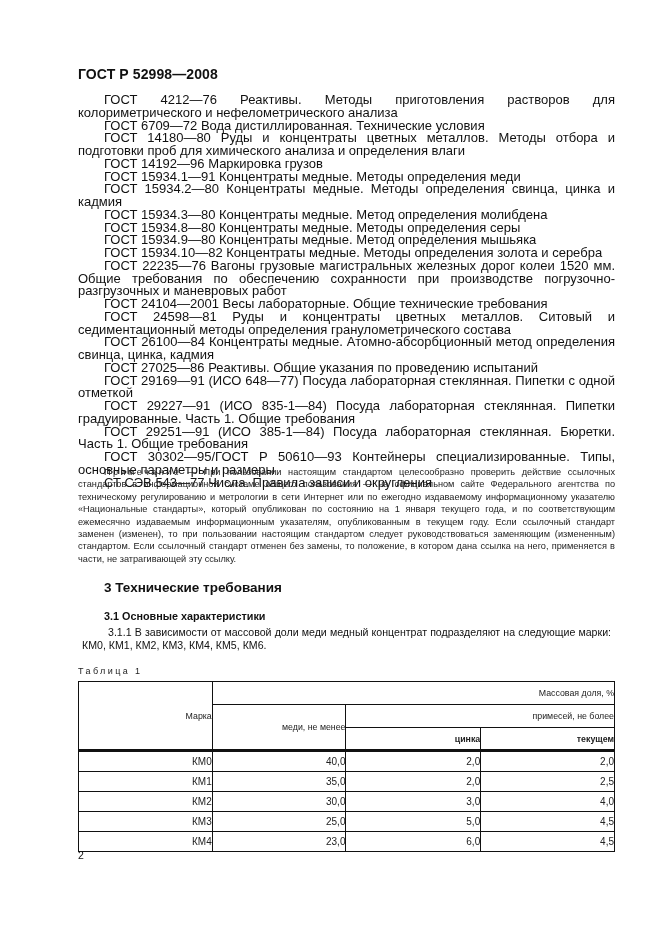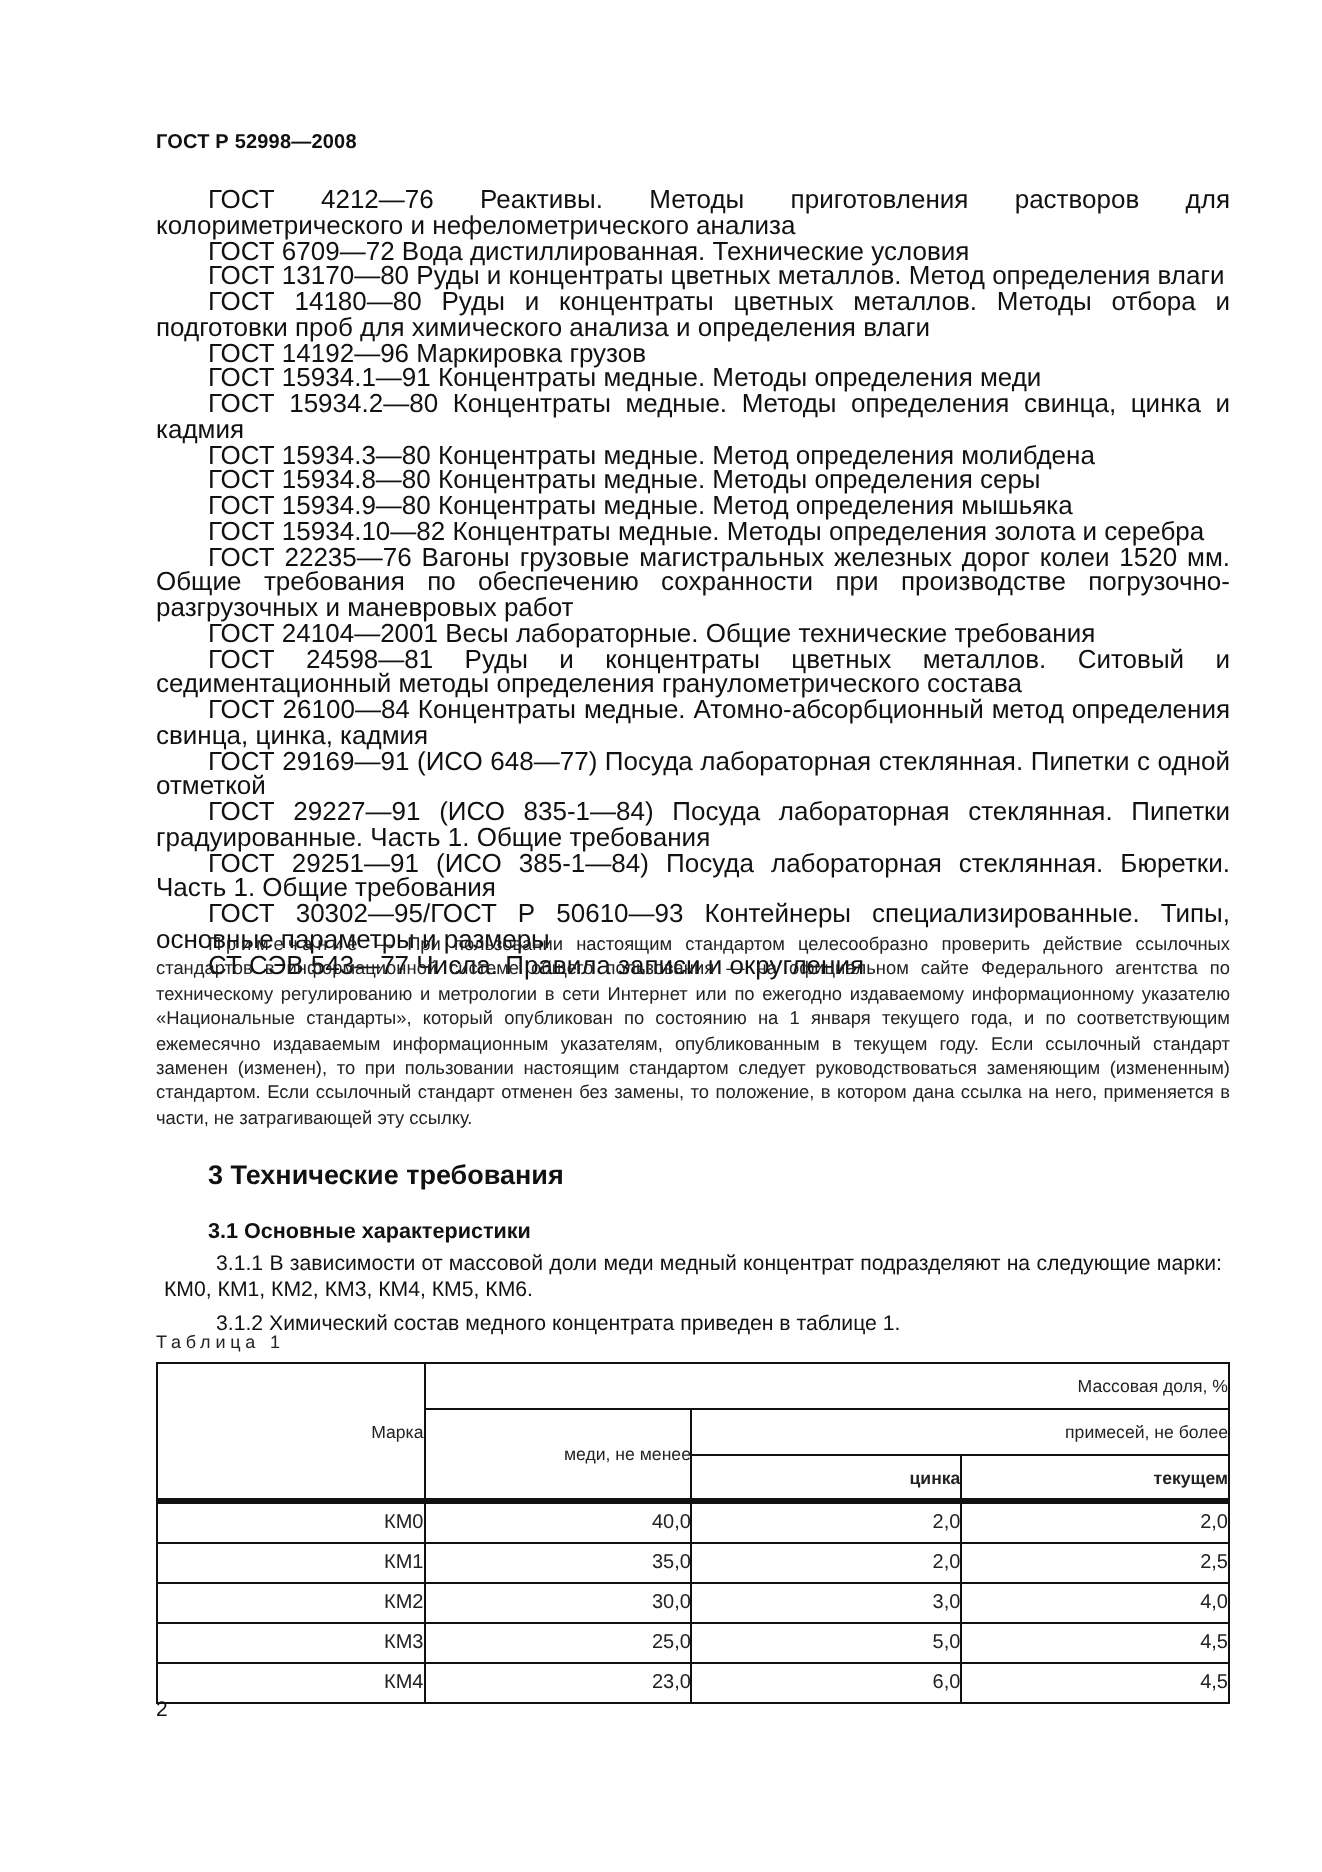--- a/index.html
+++ b/index.html
@@ -1,18 +1,18 @@
 <!DOCTYPE html>
 <html><head>
 <meta charset="utf-8">
 <style>
   html, body { margin:0; padding:0; background:#ffffff; }
   body { width:661px; height:936px; position:relative; overflow:hidden;
          font-family:"Liberation Sans", sans-serif; color:#111; }
-  .doc-header { position:absolute; left:78px; top:66px; font-weight:bold; font-size:10px; letter-spacing:0.1px; }
+  .doc-header { position:absolute; left:78px; top:66px; font-weight:bold; font-size:14px; letter-spacing:0.1px; }
   .refs { position:absolute; left:78px; top:94px; width:537px; font-size:13px; line-height:12.75px; }
   .ref { text-indent:26px; text-align:justify; text-align-last:left; margin:0; }
   .note { position:absolute; left:78px; top:466px; width:537px; font-size:9.2px; line-height:12.4px; text-indent:26px; text-align:justify; margin:0; color:#222; }
   .note .spaced { letter-spacing:2.4px; }
   .sec3 { position:absolute; left:104px; top:580px; font-weight:bold; font-size:13.5px; }
   .sec31 { position:absolute; left:104px; top:610px; font-weight:bold; font-size:10.8px; }
   .paras { position:absolute; left:78px; top:622px; width:537px; font-size:10.6px; line-height:12.75px; }
   .para { text-indent:26px; text-align:justify; margin:4px; }
   .table-caption { position:absolute; left:78px; top:666px; font-size:9px; letter-spacing:2.4px; color:#222; }
   table.t1 { position:absolute; left:78px; top:681px; width:537px; border-collapse:collapse; font-size:8.8px; color:#222; }
@@ -25,48 +25,47 @@
   .page-num { position:absolute; left:78px; top:849px; font-size:10.5px; }
 </style>
 </head>
 <body>
 
 <div class="doc-header">ГОСТ Р 52998—2008</div>
 
 <div class="refs">
   <p class="ref">ГОСТ  4212—76 Реактивы. Методы приготовления растворов для колориметрического и нефелометрического анализа</p>
   <p class="ref">ГОСТ  6709—72 Вода дистиллированная. Технические условия</p>
-  <p class="ref">ГОСТ  13170—80 Руды и концентраты цветных металлов. Метод определения влаги</p>
   <p class="ref">ГОСТ  14180—80 Руды и концентраты цветных металлов. Методы отбора и подготовки проб для химического анализа и определения влаги</p>
   <p class="ref">ГОСТ  14192—96 Маркировка грузов</p>
   <p class="ref">ГОСТ  15934.1—91 Концентраты медные. Методы определения меди</p>
   <p class="ref">ГОСТ  15934.2—80 Концентраты медные. Методы определения свинца, цинка и кадмия</p>
   <p class="ref">ГОСТ  15934.3—80 Концентраты медные. Метод определения молибдена</p>
   <p class="ref">ГОСТ  15934.8—80 Концентраты медные. Методы определения серы</p>
   <p class="ref">ГОСТ  15934.9—80 Концентраты медные. Метод определения мышьяка</p>
   <p class="ref">ГОСТ  15934.10—82 Концентраты медные. Методы определения золота и серебра</p>
   <p class="ref">ГОСТ  22235—76 Вагоны грузовые магистральных железных дорог колеи 1520 мм. Общие требования по обеспечению сохранности при производстве погрузочно-разгрузочных и маневровых работ</p>
   <p class="ref">ГОСТ  24104—2001 Весы лабораторные. Общие технические требования</p>
   <p class="ref">ГОСТ  24598—81 Руды и концентраты цветных металлов. Ситовый и седиментационный методы определения гранулометрического состава</p>
   <p class="ref">ГОСТ  26100—84 Концентраты медные. Атомно-абсорбционный метод определения свинца, цинка, кадмия</p>
+  <p class="ref">ГОСТ  27025—86 Реактивы. Общие указания по проведению испытаний</p>
   <p class="ref">ГОСТ  29169—91 (ИСО 648—77) Посуда лабораторная стеклянная. Пипетки с одной отметкой</p>
   <p class="ref">ГОСТ  29227—91 (ИСО 835-1—84) Посуда лабораторная стеклянная. Пипетки градуированные. Часть 1. Общие требования</p>
   <p class="ref">ГОСТ  29251—91 (ИСО 385-1—84) Посуда лабораторная стеклянная. Бюретки. Часть 1. Общие требования</p>
   <p class="ref">ГОСТ  30302—95/ГОСТ Р 50610—93 Контейнеры специализированные. Типы, основные параметры и размеры</p>
   <p class="ref">СТ  СЭВ 543—77 Числа. Правила записи и округления</p>
 </div>
 
 <p class="note"><span class="spaced">Примечание</span><span> — При пользовании настоящим стандартом целесообразно проверить действие ссылочных стандартов в информационной системе общего пользования — на официальном сайте Федерального агентства по техническому регулированию и метрологии в сети Интернет или по ежегодно издаваемому информационному указателю «Национальные стандарты», который опубликован по состоянию на 1 января текущего года, и по соответствующим ежемесячно издаваемым информационным указателям, опубликованным в текущем году. Если ссылочный стандарт заменен (изменен), то при пользовании настоящим стандартом следует руководствоваться заменяющим (измененным) стандартом. Если ссылочный стандарт отменен без замены, то положение, в котором дана ссылка на него, применяется в части, не затрагивающей эту ссылку.</span></p>
 
 <div class="sec3">3  Технические требования</div>
 <div class="sec31">3.1  Основные характеристики</div>
 
 <div class="paras" style="top:622px;">
   <p class="para">3.1.1  В зависимости от массовой доли меди медный концентрат подразделяют на следующие марки: КМ0, КМ1, КМ2, КМ3, КМ4, КМ5, КМ6.</p>
-  <p class="para">3.1.2  Химический состав медного концентрата приведен в таблице 1.</p>
 </div>
 
 <div class="table-caption">Таблица 1</div>
 
 <table class="t1">
   <colgroup>
     <col style="width:134px">
       <col style="width:134px">
       <col style="width:135px">
       <col style="width:134px">

